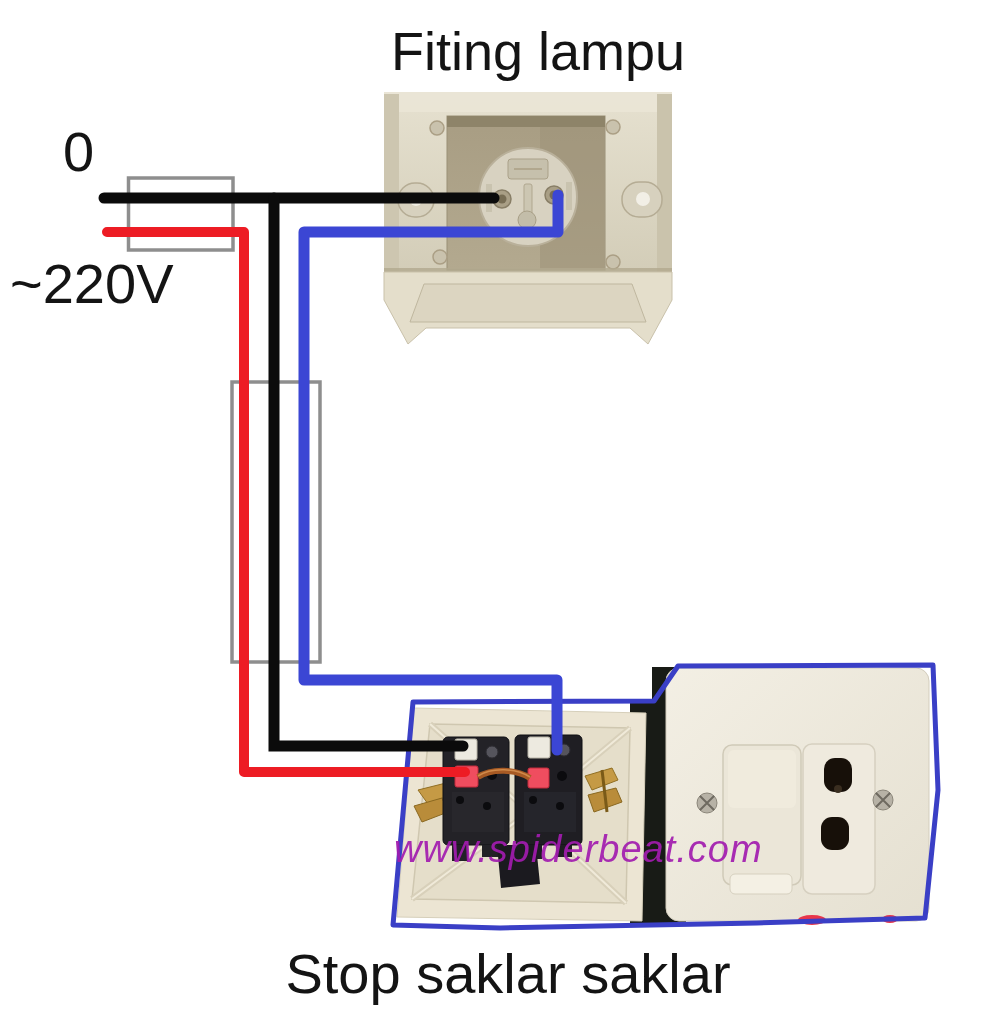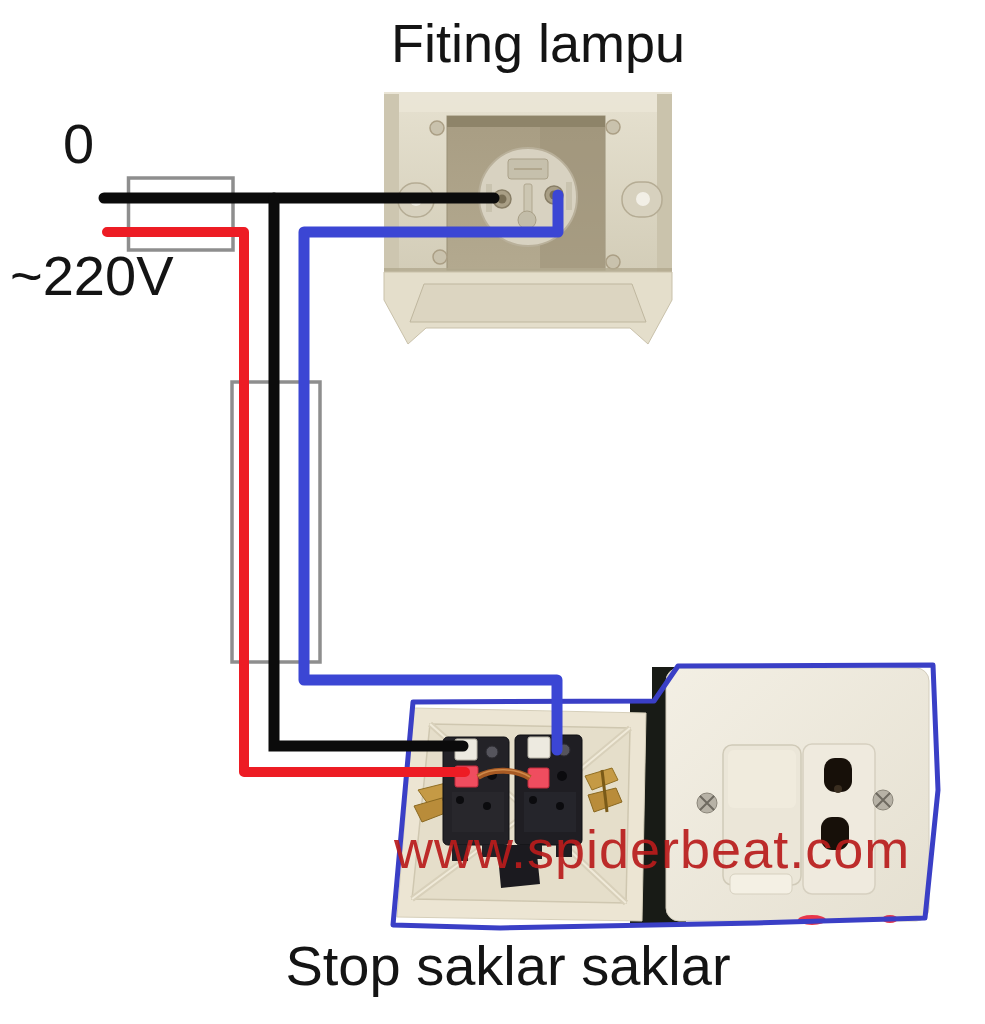--- a/index.html
+++ b/index.html
@@ -1,25 +1,25 @@
 <!DOCTYPE html>
 <html><head>
 <meta charset="utf-8">
 <style>
   html,body{margin:0;padding:0;background:#ffffff;}
   .stage{position:relative;width:985px;height:1024px;background:#ffffff;overflow:hidden;
          font-family:"Liberation Sans",sans-serif;}
   .stage svg{position:absolute;left:0;top:0;z-index:1;}
-  .lbl{position:absolute;color:#141414;white-space:nowrap;line-height:1;z-index:3;}
+  .lbl{position:absolute;color:#141414;white-space:nowrap;line-height:1;z-index:3;margin-top:8px;}
   .lbl-title{left:538px;top:16px;font-size:54px;transform:translateX(-50%);}
   .lbl-zero{left:63px;top:116px;font-size:56px;}
   .lbl-voltage{left:10px;top:248px;font-size:56px;}
   .lbl-caption{left:508px;top:938px;font-size:56px;transform:translateX(-50%);}
-  .lbl-watermark{left:394px;top:822px;font-size:54px;
-                 color:#b91c1c;opacity:.92;letter-spacing:1px;z-index:4;}
+  .lbl-watermark{left:394px;top:822px;font-size:38px;font-style:italic;
+                 color:#a21caf;opacity:.92;letter-spacing:1px;z-index:4;}
 </style>
 </head>
 <body>
 
 <div class="stage">
 
   <svg width="985" height="1024" viewBox="0 0 985 1024">
     <defs>
       <linearGradient id="plateGrad" x1="0" y1="0" x2="1" y2="1">
         <stop offset="0" stop-color="#f3efe4"></stop>

